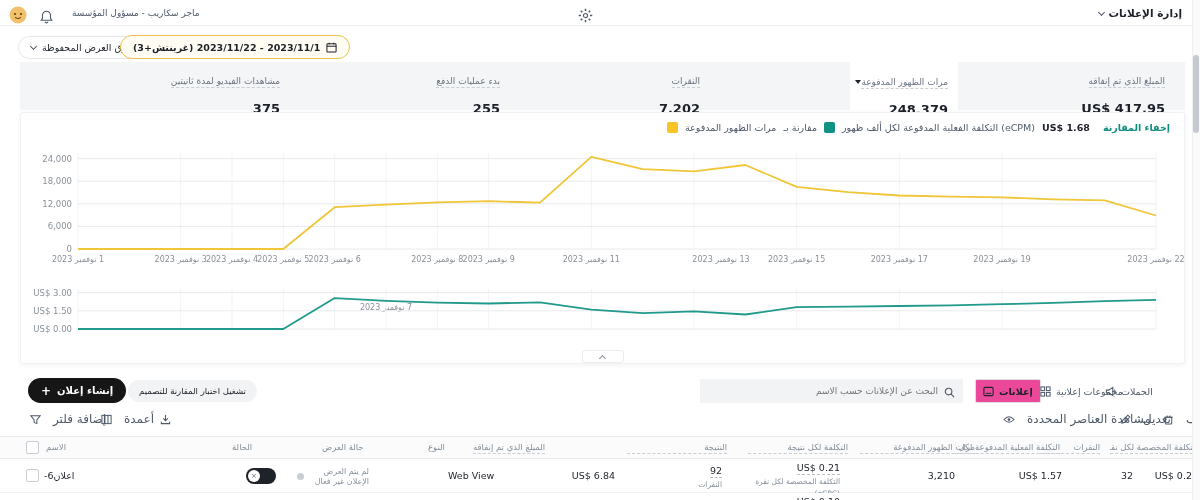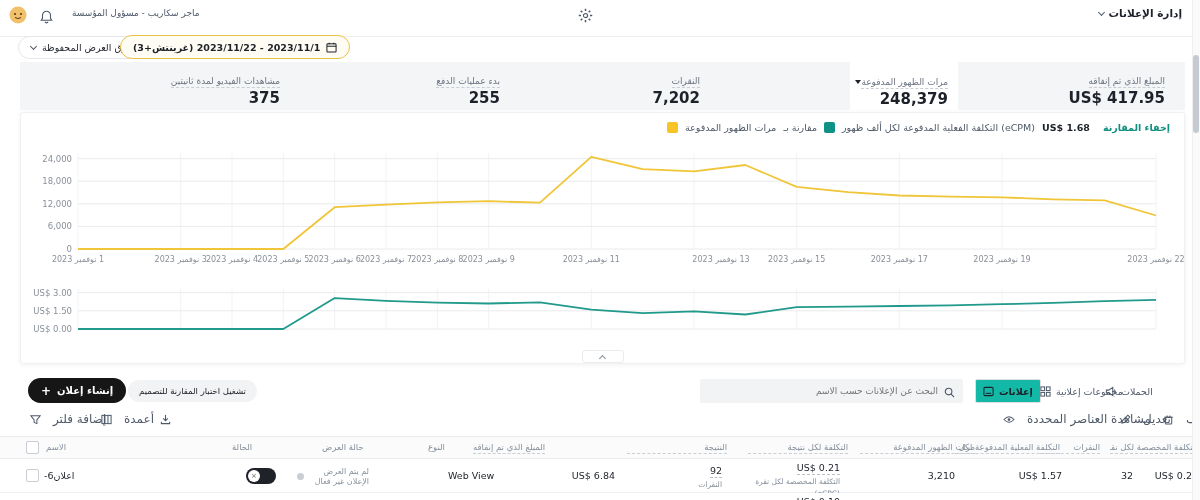--- a/index.html
+++ b/index.html
@@ -3,41 +3,41 @@
 <meta charset="utf-8">
 <style>
   * { margin:0; padding:0; box-sizing:border-box; }
   html,body { width:1200px; height:500px; overflow:hidden; background:#fff;
     font-family:"DejaVu Sans", sans-serif; color:#1d2129; direction:rtl; }
   .abs { position:absolute; }
   #stage { position:relative; width:1200px; height:500px; }
   .nw { white-space:nowrap; }
 
   
-  #navbar { left:0; top:0; width:1200px; height:37px; background:#fff; border-bottom:1px solid #ebedf0; }
+  #navbar { left:0; top:0; width:1200px; height:26px; background:#fff; border-bottom:1px solid #ebedf0; }
   .nav-user { font-size:9px; color:#4e5969; top:8px; left:72px; }
   .menu-right { top:7px; right:18px; display:flex; direction:ltr; align-items:center; gap:5px;
     font-size:10.5px; font-weight:bold; color:#1d2129; cursor:pointer; }
   .chev { display:inline-block; width:5px; height:5px; border-left:1.4px solid #4e5969;
     border-bottom:1.4px solid #4e5969; transform:rotate(-45deg); margin-top:-2px; }
   .chev-up { transform:rotate(135deg); margin-top:3px; }
 
   
   .pill { height:23px; border-radius:12px; display:flex; align-items:center; gap:6px;
     padding:0 12px; font-size:9.5px; background:#fff; border:1px solid #e5e6eb; cursor:pointer; }
   #saved-views { left:18px; top:36px; color:#1d2129; direction:ltr; }
   #date-pill { left:120px; top:35px; height:24px; border:1px solid #e8c14b; background:#fffdf3;
     color:#1d2129; font-weight:bold; font-size:9.5px; }
 
   
   #metrics { left:20px; top:62px; width:1165px; height:48px; background:#f4f5f7; }
   .metric { position:absolute; top:0; height:48px; padding-top:7px; text-align:left; }
   .metric .lbl { font-size:9px; color:#6b7480; display:inline-block;
     border-bottom:1px dashed #c9cdd4; padding-bottom:1px; white-space:nowrap; }
-  .metric .val { font-size:15px; font-weight:bold; color:#1d2129; margin-top:1px; white-space:nowrap; }
+  .metric .val { font-size:13px; font-weight:bold; color:#1d2129; margin-top:13px; white-space:nowrap; }
   .metric.sel { background:#fff; padding:7px 10px 0 10px; }
   .tri { display:inline-block; width:0; height:0; border-left:3.5px solid transparent;
     border-right:3.5px solid transparent; border-top:4.5px solid #1d2129; margin:0 0 1px 4px; }
 
   
   #chart-card { left:20px; top:112px; width:1165px; height:252px; background:#fff;
     border:1px solid #f0f1f2; border-radius:3px; box-shadow:0 1px 5px rgba(0,0,0,.06); }
   #legend { position:absolute; top:9px; right:14px; display:flex; direction:ltr;
     align-items:center; gap:7px; font-size:9.5px; color:#4e5969; }
   .swatch { width:11px; height:11px; border-radius:2px; display:inline-block; }
@@ -57,21 +57,21 @@
   .btn-black { left:28px; top:378px; height:25px; border-radius:13px; background:#161616; color:#fff;
     display:flex; align-items:center; gap:6px; padding:0 13px; font-size:10px; font-weight:bold; cursor:pointer; }
   .btn-gray { left:128px; top:380px; height:22px; border-radius:11px; background:#f2f3f5; color:#1d2129;
     display:flex; align-items:center; padding:0 11px; font-size:8.5px; cursor:pointer; }
   #search-box { left:700px; top:379px; width:263px; height:24px; background:#f2f3f5; border-radius:2px;
     display:flex; align-items:center; padding:0 8px; gap:6px; }
   #search-box input { flex:1; border:none; outline:none; background:transparent; font-size:9px;
     color:#1d2129; text-align:right; font-family:"DejaVu Sans",sans-serif; direction:rtl; }
   .tab { position:absolute; top:379px; height:24px; display:flex; direction:ltr; align-items:center;
     gap:5px; font-size:9.5px; color:#4e5969; cursor:pointer; padding:0 7px; }
-  .tab.active { background:#14b8a6; border:1px solid #dcdee2; border-radius:2px;
+  .tab.active { background:#ec4899; border:1px solid #dcdee2; border-radius:2px;
     font-weight:bold; color:#1d2129; }
 
   
   .act { position:absolute; top:412px; display:flex; direction:ltr; align-items:center; gap:12px;
     font-size:12px; color:#4e5969; cursor:pointer; }
 
   
   #thead { left:0; top:436px; width:1200px; height:23px; background:#fbfbfc;
     border-top:1px solid #e9eaec; border-bottom:1px solid #e9eaec; }
   .th { position:absolute; top:5px; font-size:8.5px; color:#86909c; white-space:nowrap; }
@@ -219,21 +219,21 @@
         <line x1="42" y1="13.6" x2="1120" y2="13.6" stroke="#e9eaec" stroke-width="1"></line>
         <text x="36" y="16.6" text-anchor="end" font-size="8.5" fill="#8a9099" font-family="DejaVu Sans, sans-serif">24,000</text>
         <polyline fill="none" stroke="#f0c538" stroke-width="1.8" stroke-linejoin="round" points="42.0,104.0 93.3,104.0 144.7,104.0 196.0,104.0 247.3,104.0 298.7,62.2 350.0,59.6 401.3,57.3 452.7,56.2 504.0,57.7 555.3,11.8 606.7,24.2 658.0,26.4 709.3,20.0 760.7,41.9 812.0,47.2 863.3,50.5 914.7,51.7 966.0,52.4 1017.3,54.3 1068.7,55.4 1120.0,70.5"></polyline>
       </svg>
     <div id="x-labels">
         <span style="left: -3px;">1 نوفمبر 2023</span>
         <span style="left: 99.6667px;">3 نوفمبر 2023</span>
         <span style="left: 151px;">4 نوفمبر 2023</span>
         <span style="left: 202.333px;">5 نوفمبر 2023</span>
         <span style="left: 253.667px;">6 نوفمبر 2023</span>
-        <span style="left: 305px;">7 نوفمبر 2023</span>
+        <span style="left: 305px; margin-top: 48px;">7 نوفمبر 2023</span>
         <span style="left: 356.333px;">8 نوفمبر 2023</span>
         <span style="left: 407.667px;">9 نوفمبر 2023</span>
         <span style="left: 510.333px;">11 نوفمبر 2023</span>
         <span style="left: 640px;">13 نوفمبر 2023</span>
         <span style="left: 715.667px;">15 نوفمبر 2023</span>
         <span style="left: 818.333px;">17 نوفمبر 2023</span>
         <span style="left: 921px;">19 نوفمبر 2023</span>
         <span style="left: 1075px;">22 نوفمبر 2023</span>
       </div>
     <svg id="chart-ecpm" width="1130" height="58">

